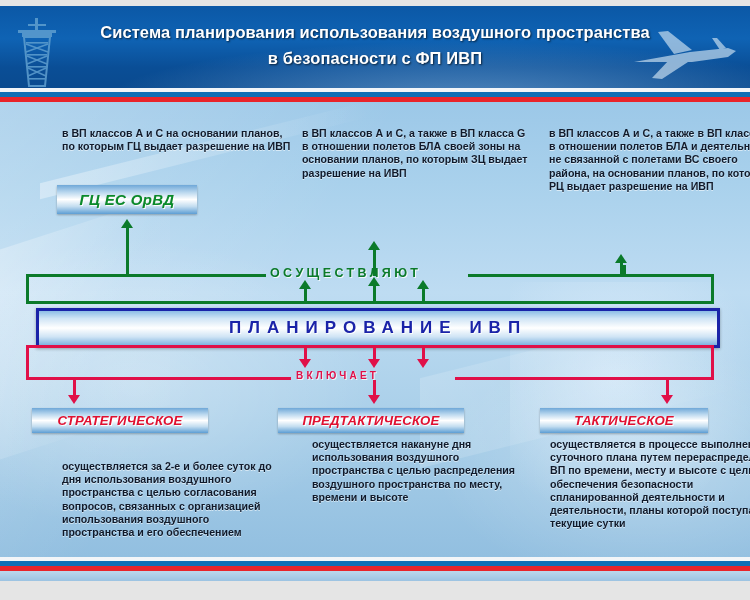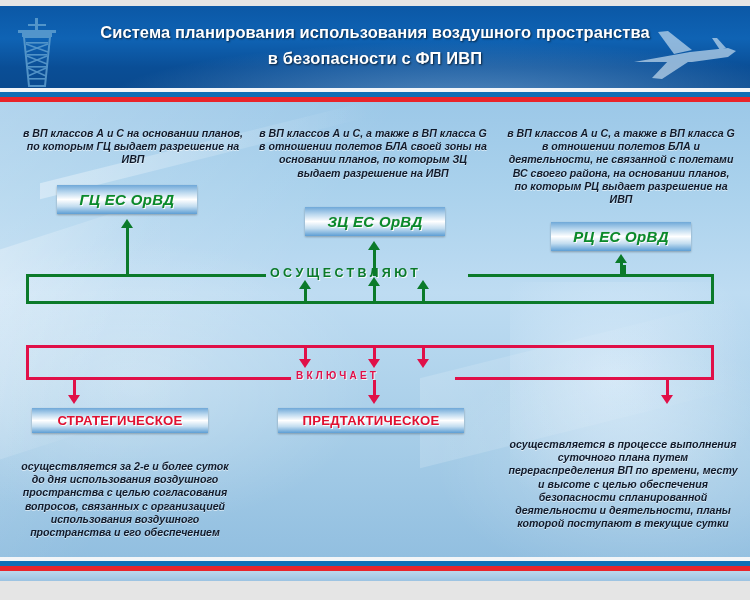--- a/index.html
+++ b/index.html
@@ -58,39 +58,40 @@
   }
   .sky .glow2{
     position:absolute;right:-20px;top:180px;width:260px;height:240px;
     background:radial-gradient(ellipse at 40% 40%, rgba(235,245,255,.55), rgba(235,245,255,0) 68%);
   }
 
   
   .abs{position:absolute;}
 
   .desc{
-    color:#101a2b;font-weight:bold;font-style:italic;
-    font-size:10.6px;line-height:13.2px;text-align:center;
+    color:#101a2b;font-weight:bold;
+    font-size:10.6px;line-height:13.2px;
     text-shadow:0 1px 0 rgba(255,255,255,.55);
+    margin-left:44px;
   }
 
   
   .plate{
     position:absolute;display:flex;align-items:center;justify-content:center;
     background:linear-gradient(180deg,#6fa8d8 0%, #bcd9ef 26%, #ffffff 50%, #c3ddf0 74%, #5d9ed4 100%);
     box-shadow:0 1px 2px rgba(0,0,0,.28);
   }
   .plate span{white-space:nowrap;}
   .plate-green span{
     color:#0a8a2a;font-weight:bold;font-style:italic;font-size:15px;
     text-shadow:1px 1px 0 rgba(255,255,255,.9), 0 0 1px rgba(0,0,0,.25);
     letter-spacing:.3px;
   }
   .plate-red span{
-    color:#e01030;font-weight:bold;font-size:13.2px;
+    color:#e01030;font-weight:bold;font-style:italic;font-size:13.2px;
     text-shadow:1px 1px 0 rgba(255,255,255,.9);
     letter-spacing:.2px;
     text-align:center;
   }
 
   
   .planbar{
     position:absolute;left:36px;top:308px;width:678px;height:34px;
     border:3px solid #1a23a8;
     background:linear-gradient(180deg,#8dbde6 0%, #cfe4f5 22%, #ffffff 50%, #cfe4f5 76%, #7fb3e0 100%);
@@ -164,28 +165,22 @@
     <div class="streak" style="left:40px;top:40px;width:330px;height:16px;"></div>
     <div class="streak" style="left:420px;top:235px;width:330px;height:90px;opacity:.45;"></div>
   </div>
 
   <div class="abs desc" style="left:18px;top:127px;width:230px;">в ВП классов А и С на основании планов, по которым ГЦ выдает разрешение на ИВП</div>
   <div class="plate plate-green" style="left:57px;top:185px;width:140px;height:29px;">
     <span>ГЦ ЕС ОрВД</span>
   </div>
 
   <div class="abs desc" style="left:258px;top:127px;width:230px;">в ВП классов А и С, а также в ВП класса G в отношении полетов БЛА своей зоны на основании планов, по которым ЗЦ выдает разрешение на ИВП</div>
-  <div class="plate plate-green" style="left:305px;top:207px;width:140px;height:29px;">
-    <span>ЗЦ ЕС ОрВД</span>
-  </div>
 
   <div class="abs desc" style="left:505px;top:127px;width:232px;">в ВП классов А и С, а также в ВП класса G в отношении полетов БЛА и деятельности, не связанной с полетами ВС своего района, на основании планов, по которым РЦ выдает разрешение на ИВП</div>
-  <div class="plate plate-green" style="left:551px;top:222px;width:140px;height:29px;">
-    <span>РЦ ЕС ОрВД</span>
-  </div>
 
   <div class="gl" style="left:126px;top:274px;width:140px;height:3px;"></div>
   <div class="gl" style="left:468px;top:274px;width:158px;height:3px;"></div>
   <div class="lbl-green" style="left:270px;top:266px;">ОСУЩЕСТВЛЯЮТ</div>
 
   <div class="gl" style="left:126px;top:228px;width:3px;height:49px;"></div>
   <div class="garrow" style="left:121px;top:219px;"></div>
 
   <div class="gl" style="left:373px;top:250px;width:3px;height:26px;"></div>
   <div class="garrow" style="left:368px;top:241px;"></div>
@@ -201,20 +196,23 @@
   <div class="gl" style="left:711px;top:274px;width:3px;height:30px;"></div>
   <div class="gl" style="left:623px;top:274px;width:91px;height:3px;"></div>
 
   <div class="gl" style="left:304px;top:289px;width:3px;height:15px;"></div>
   <div class="garrow" style="left:299px;top:280px;"></div>
   <div class="gl" style="left:373px;top:284px;width:3px;height:20px;"></div>
   <div class="garrow" style="left:368px;top:277px;"></div>
   <div class="gl" style="left:422px;top:289px;width:3px;height:15px;"></div>
   <div class="garrow" style="left:417px;top:280px;"></div>
 
+  <div class="planbar">
+    <span>ПЛАНИРОВАНИЕ ИВП</span>
+  </div>
 
   <div class="rl" style="left:26px;top:345px;width:688px;height:3px;"></div>
   <div class="rl" style="left:26px;top:345px;width:3px;height:32px;"></div>
   <div class="rl" style="left:711px;top:345px;width:3px;height:32px;"></div>
 
   <div class="rl" style="left:304px;top:348px;width:3px;height:12px;"></div>
   <div class="rarrow" style="left:299px;top:359px;"></div>
   <div class="rl" style="left:373px;top:348px;width:3px;height:12px;"></div>
   <div class="rarrow" style="left:368px;top:359px;"></div>
   <div class="rl" style="left:422px;top:348px;width:3px;height:12px;"></div>
@@ -234,21 +232,25 @@
   <div class="rarrow" style="left:661px;top:395px;"></div>
 
   <div class="plate plate-red" style="left:32px;top:408px;width:176px;height:25px;">
     <span>СТРАТЕГИЧЕСКОЕ</span>
   </div>
   <div class="abs desc" style="left:18px;top:460px;width:214px;">осуществляется за 2-е и более суток до дня использования воздушного пространства с целью согласования вопросов, связанных с организацией использования воздушного пространства и его обеспечением</div>
 
   <div class="plate plate-red" style="left:278px;top:408px;width:186px;height:25px;">
     <span>ПРЕДТАКТИЧЕСКОЕ</span>
   </div>
-
+  <div class="abs desc" style="left:268px;top:438px;width:208px;">осуществляется накануне дня использования воздушного пространства с целью распределения воздушного пространства по месту, времени и высоте</div>
+
+  <div class="plate plate-red" style="left:540px;top:408px;width:168px;height:25px;">
+    <span>ТАКТИЧЕСКОЕ</span>
+  </div>
   <div class="abs desc" style="left:506px;top:438px;width:234px;">осуществляется в процессе выполнения суточного плана путем перераспределения ВП по времени, месту и высоте с целью обеспечения безопасности спланированной деятельности и деятельности, планы которой поступают в текущие сутки</div>
 
   <div class="tricolor tri-bot">
     <div class="w"></div>
     <div class="b"></div>
     <div class="r"></div>
   </div>
   <div class="abs" style="left:0;top:571px;width:750px;height:10px;background:linear-gradient(180deg,#bcd7ec,#9cc3e2);"></div>
 
 </div>

